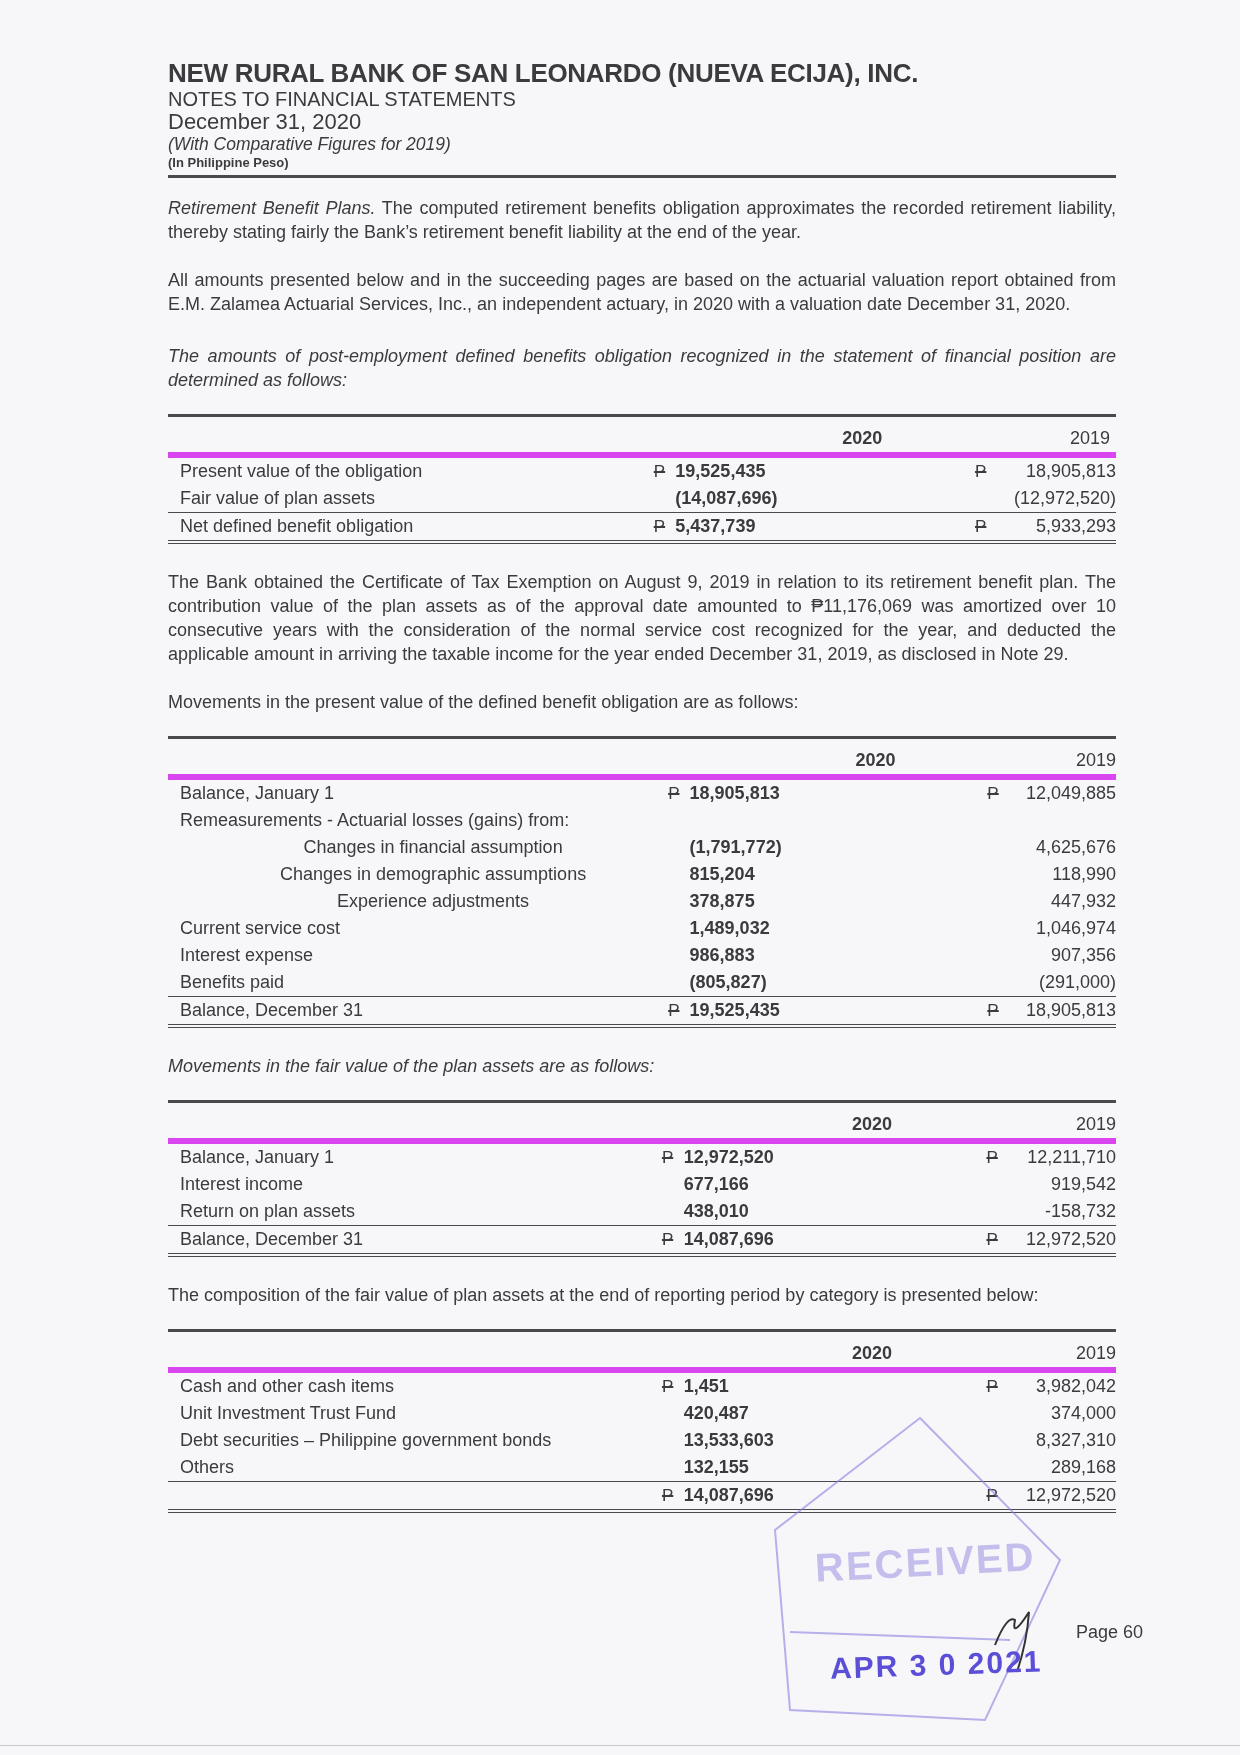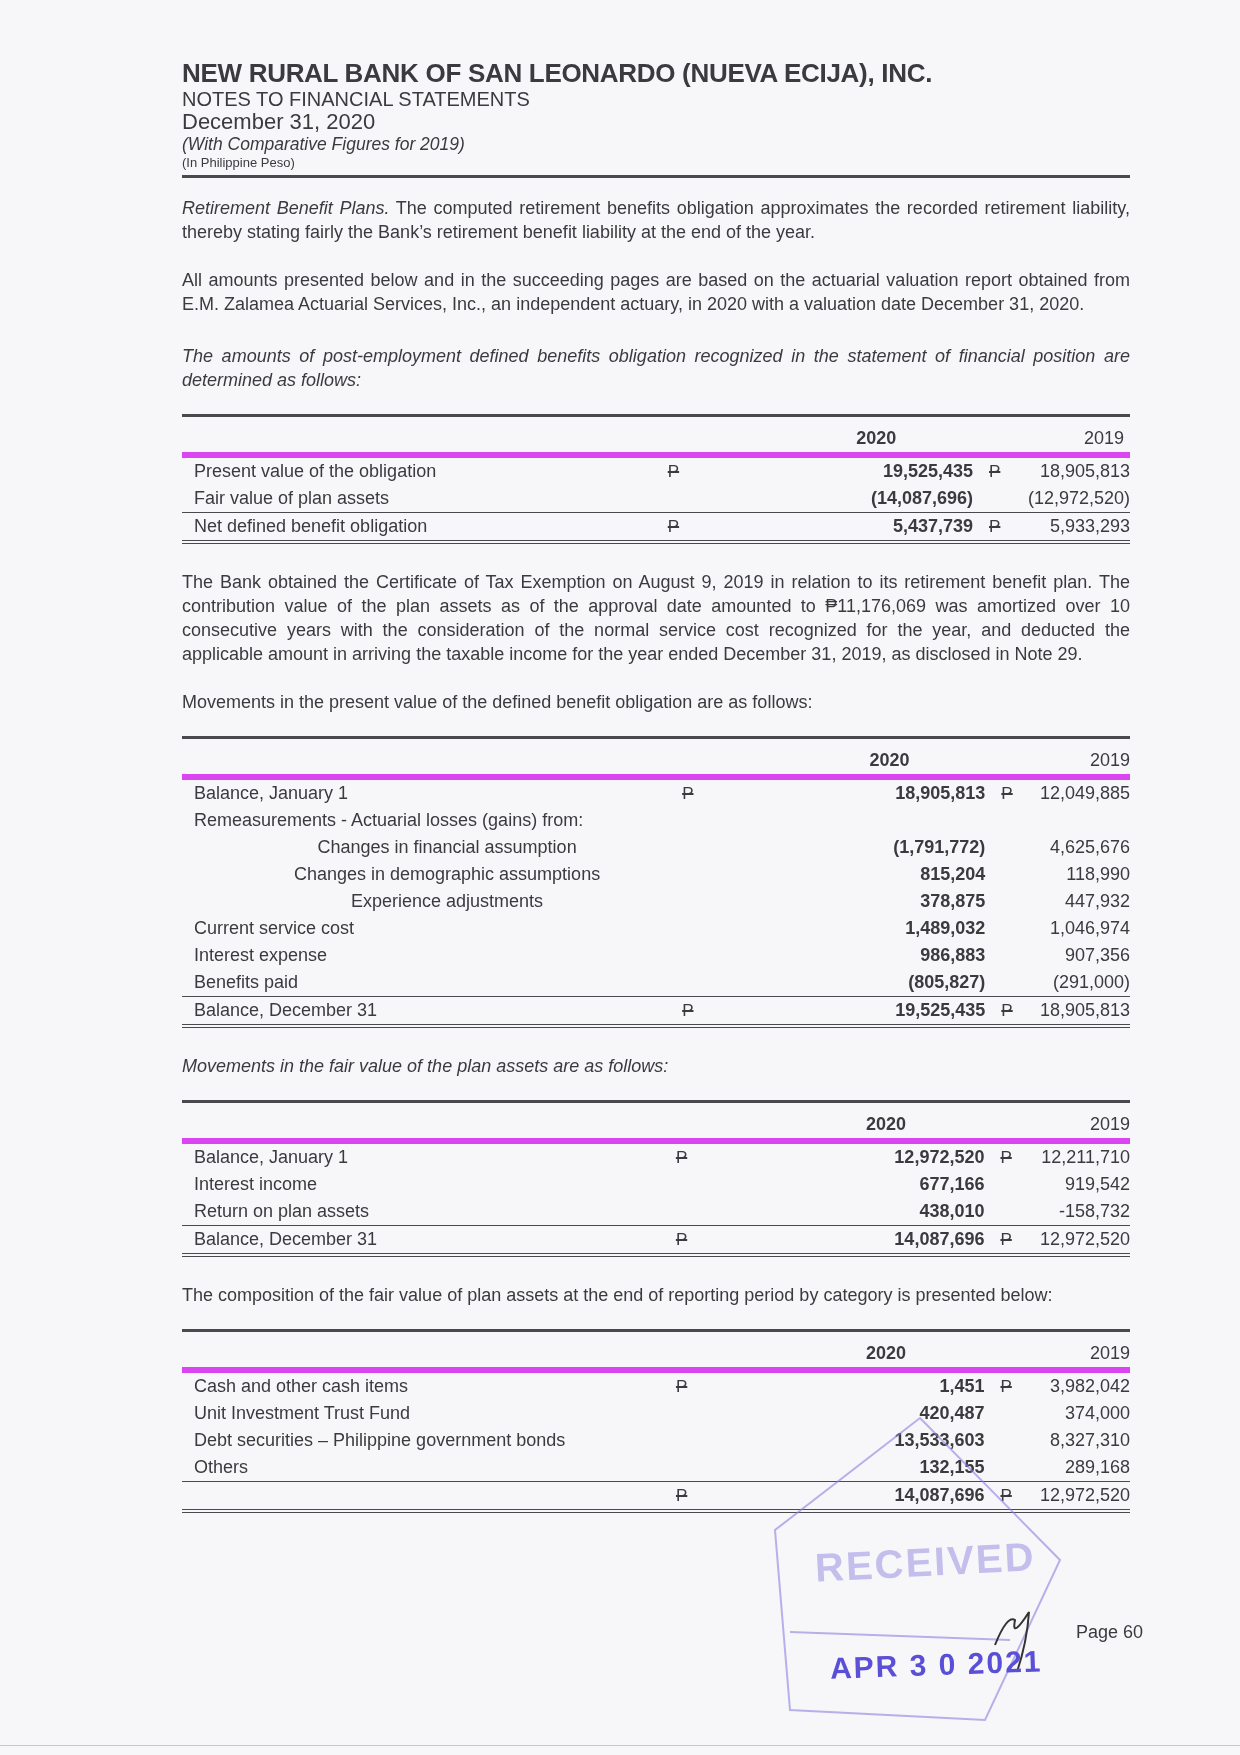--- a/index.html
+++ b/index.html
@@ -4,36 +4,36 @@
 <style>
   html, body { margin: 0; padding: 0; }
   body {
     width: 1240px; height: 1755px;
     background: #f7f7fa;
     font-family: "Liberation Sans", sans-serif;
     color: #3b3b3f;
     position: relative;
     overflow: hidden;
   }
-  .page { position: absolute; left: 182px; top: 58px; width: 948px; }
+  .page { position: absolute; left: 168px; top: 58px; width: 948px; }
   .hdr-company { font-size: 26px; font-weight: bold; letter-spacing: -0.3px; line-height: 30px; margin: 0; }
   .hdr-notes { font-size: 20px; line-height: 23px; }
   .hdr-date { font-size: 22px; line-height: 22px; }
   .hdr-comp { font-size: 17.5px; font-style: italic; line-height: 22px; }
-  .hdr-unit { font-size: 13px; line-height: 16px; }
+  .hdr-unit { font-size: 13px; line-height: 16px; font-weight: bold; }
   .hdr-rule { height: 3px; background: #4a4a4e; margin-top: 4px; }
 
   p.para { font-size: 18px; line-height: 24px; margin: 0; text-align: justify; }
   .italic { font-style: italic; }
 
   table.fin { width: 948px; border-collapse: collapse; font-size: 18px; }
   table.fin td { padding: 0; height: 27px; line-height: 27px; vertical-align: middle; }
   .c-label { width: 490px; padding-left: 12px !important; }
   .c-cur1 { width: 22px; }
-  .c-v20 { width: 200px; text-align: right; font-weight: bold; }
+  .c-v20 { width: 200px; font-weight: bold; }
   .c-cur2 { width: 40px; padding-left: 16px !important; }
   .c-v19 { text-align: right; }
   .indent { padding-left: 30px !important; text-align: center; }
   tr.toprule td { border-top: 3px solid #4a4a4e; height: 8px; line-height: 8px; }
   tr.yearhdr td { border-bottom: 6px solid #d946ef; height: 26px; }
   tr.sumrow td { border-top: 1.5px solid #4a4a4e; border-bottom: 4px double #4a4a4e; }
   .peso { font-size: 17px; text-decoration: line-through; text-decoration-thickness: 2px; }
 
   .stamp { position: absolute; left: 770px; top: 1410px; width: 300px; height: 320px; pointer-events: none; }
   .stamp-date { position: absolute; left: 830px; top: 1648px; font-size: 30px; color: #5a4fd6; font-weight: bold; letter-spacing: 2px; transform: rotate(-2deg); }

